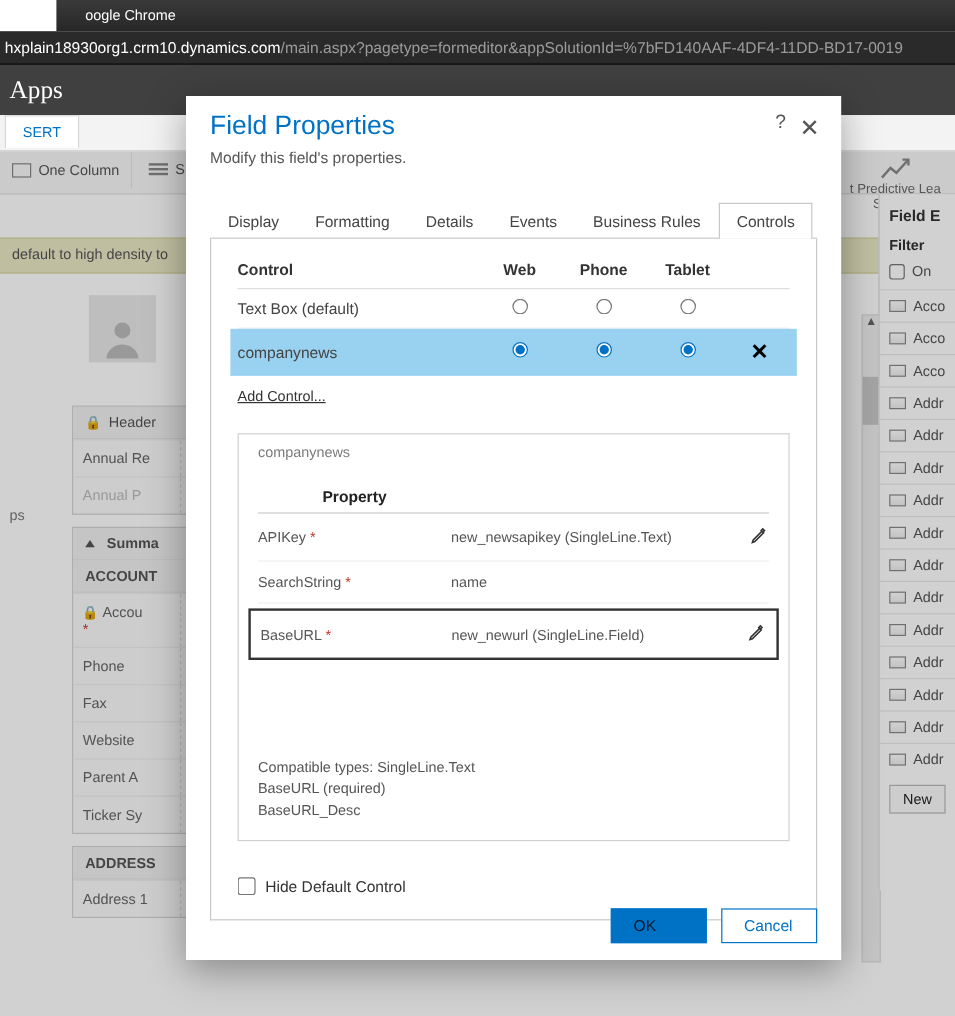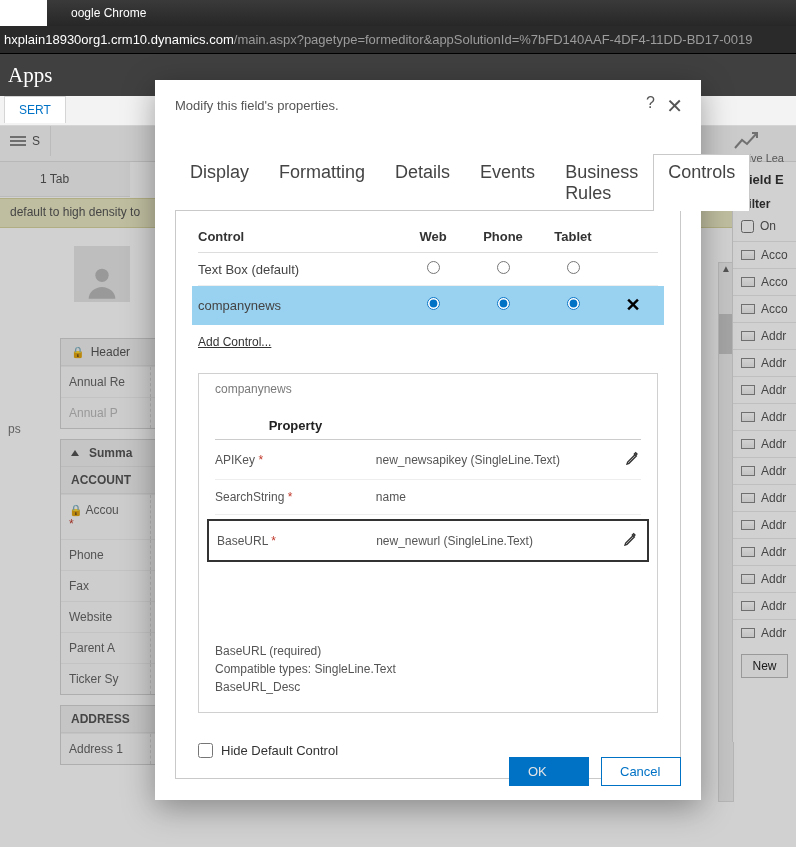--- a/index.html
+++ b/index.html
@@ -50,21 +50,21 @@
   
   
   .overlay { position:absolute; left:0; right:0; top:126px; bottom:0; background:rgba(0,0,0,0.18); }
   .dialog { position:absolute; left:155px; top:80px; width:546px; height:720px; background:#fff; box-shadow:0 8px 30px rgba(0,0,0,0.35); padding:12px 20px 16px; }
   .dlg-title { font-size:22px; color:#0072c6; font-weight:400; }
   .dlg-sub { font-size:13px; color:#555; margin:6px 0 30px; }
   .dlg-close { position:absolute; right:18px; top:14px; font-size:20px; color:#555; cursor:pointer; }
   .dlg-help { position:absolute; right:46px; top:14px; font-size:16px; color:#555; cursor:pointer; }
   
   .tabs { border-bottom:1px solid #c9c9c9; display:flex; }
-  .tabs .t { padding:7px 14px; font-size:18px; color:#444; border:1px solid transparent; border-bottom:none; margin-bottom:-1px; cursor:pointer;margin-top:11px; }
+  .tabs .t { padding:7px 14px; font-size:13px; color:#444; border:1px solid transparent; border-bottom:none; margin-bottom:-1px; cursor:pointer; }
   .tabs .t.active { border-color:#c9c9c9; background:#fff; }
   .tabs .t:not(.active) { color:#444; }
   
   .ctrl-panel { border-left:1px solid #c9c9c9; border-right:1px solid #c9c9c9; border-bottom:1px solid #c9c9c9; padding:18px 22px 20px; height:568px; position:relative; }
   
   .ctbl-head, .ctbl-row { display:grid; grid-template-columns: 1fr 70px 70px 70px 50px; align-items:center; }
   .ctbl-head { font-weight:600; font-size:13px; color:#333; padding-bottom:8px; border-bottom:1px solid #ddd; }
   .ctbl-head div:nth-child(n+2){ text-align:center; }
   .ctbl-row { padding:8px 0; font-size:13px; color:#444; border-bottom:1px solid #eee; }
   .ctbl-row.sel { background:#99d1f0; border-bottom:1px solid #99d1f0; padding:8px 6px; margin:0 -6px; grid-template-columns: 1fr 70px 70px 70px 50px; }
@@ -85,21 +85,21 @@
   .edit-ic { text-align:right; cursor:pointer; }
   .edit-ic svg { width:16px; height:16px; }
   
   .desc { margin-top:80px; font-size:12px; color:#555; line-height:1.5; }
   
   .hide-default { position:absolute; left:22px; bottom:20px; display:flex; align-items:center; gap:8px; font-size:13px; color:#333; }
   .hide-default input { width:15px; height:15px; }
   
   .dlg-btns { position:absolute; right:20px; bottom:14px; display:flex; gap:12px; }
   .btn { min-width:80px; padding:6px 18px; font-size:13px; border:1px solid #0072c6; cursor:pointer; }
-  .btn.primary { background:#0072c6; color:#e5e5e5; }
+  .btn.primary { background:#0072c6; color:#0f172a; }
   .btn.secondary { background:#fff; color:#0072c6; }
   
   .avatar-ph { width:56px; height:56px; background:#e8e8e8; margin:14px 12px; display:flex; align-items:flex-end; justify-content:center; }
   .avatar-ph svg { width:40px; height:40px; fill:#bbb; }
   
   .vscroll { position:absolute; right:48px; top:100px; width:16px; height:540px; background:#f0f0f0; border:1px solid #ddd; }
   .vscroll .thumb { background:#c8c8c8; width:100%; height:40px; margin-top:40px; }
   .vscroll .arr { text-align:center; font-size:10px; color:#666; }
 </style>
 </head>
@@ -108,42 +108,43 @@
 <div class="chrome-title">oogle Chrome</div>
 <div class="url-bar">
   <span class="domain">hxplain18930org1.crm10.dynamics.com</span><span class="path">/main.aspx?pagetype=formeditor&amp;appSolutionId=%7bFD140AAF-4DF4-11DD-BD17-0019</span>
 </div>
 <div class="apps-bar">Apps</div>
 
 <div class="sub-tabs">
   <span class="tab">SERT</span>
 </div>
 <div class="ribbon">
+  <span class="rib-item">
+    <span class="icon-box"></span>
+    <span>One Column</span>
+  </span>
   <span class="rib-item">
     <span class="icon-lines">
         <span></span>
         <span></span>
         <span></span>
       </span>
     <span>S</span>
   </span>
   <div class="scoring">
     <svg width="26" height="20" viewBox="0 0 26 20">
         <polyline points="2,18 9,10 14,14 24,3" fill="none" stroke="#8a8a8a" stroke-width="2"></polyline>
         <polyline points="19,3 24,3 24,8" fill="none" stroke="#8a8a8a" stroke-width="2"></polyline>
       </svg>
     <div>t Predictive Lea</div>
     <div>Scoring</div>
   </div>
 </div>
 
 <div class="upper-panel">
-  <div class="upper-left">
-    <div class="tab-count">1 Tab</div>
-  </div>
   <div class="density-banner">default to high density to</div>
 
   <div style="position:absolute; left:8px; top:260px; font-size:12px; color:#777;">ps</div>
 
   <div style="position:absolute; left:62px; top:70px;">
     <div class="avatar-ph">
       <svg viewBox="0 0 24 24">
           <circle cx="12" cy="8" r="4"></circle>
           <path d="M4 22c0-4 4-7 8-7s8 3 8 7z"></path>
         </svg>
@@ -272,20 +273,21 @@
         <span>Addr</span>
       </div>
     <div class="rp-btn">New</div>
   </div>
 </div>
 
 <div class="overlay"></div>
 <div class="dialog">
   <div class="dlg-help">?</div>
   <div class="dlg-close">✕</div>
+  <div class="dlg-title">Field Properties</div>
   <div class="dlg-sub">Modify this field's properties.</div>
 
   <div class="tabs">
     <div class="t">Display</div>
     <div class="t">Formatting</div>
     <div class="t">Details</div>
     <div class="t">Events</div>
     <div class="t">Business Rules</div>
     <div class="t active">Controls</div>
   </div>
@@ -327,29 +329,29 @@
               <path fill="none" stroke="#333" stroke-width="2" d="M3 21l3-1 11-11-2-2L4 18l-1 3zM14 6l2 2 2-2-2-2-2 2z"></path>
             </svg></div>
       </div>
       <div class="ptbl-row">
         <div><span>SearchString</span> <span class="req">*</span></div>
         <div>name</div>
         <div></div>
       </div>
       <div class="ptbl-row selected">
         <div><span>BaseURL</span> <span class="req">*</span></div>
-        <div>new_newurl (SingleLine.Text)</div>
+        <div>new_newurl (SingleLine.Field)</div>
         <div class="edit-ic"><svg viewBox="0 0 24 24">
               <path fill="none" stroke="#333" stroke-width="2" d="M3 21l3-1 11-11-2-2L4 18l-1 3zM14 6l2 2 2-2-2-2-2 2z"></path>
             </svg></div>
       </div>
 
       <div class="desc">
+        <div>Compatible types: SingleLine.Text</div>
         <div>BaseURL (required)</div>
-        <div>Compatible types: SingleLine.Text</div>
         <div>BaseURL_Desc</div>
       </div>
     </div>
 
     <label class="hide-default">
       <input type="checkbox" style="">
       <span>Hide Default Control</span>
     </label>
   </div>
 

